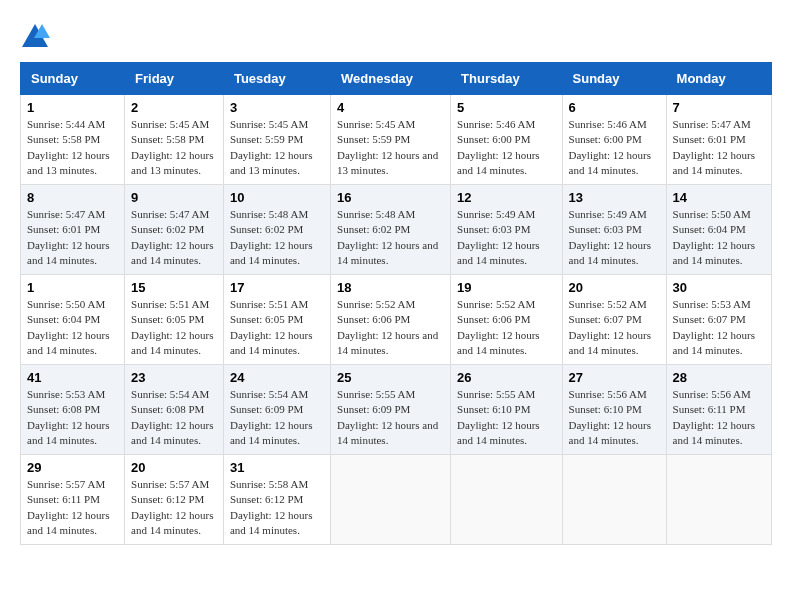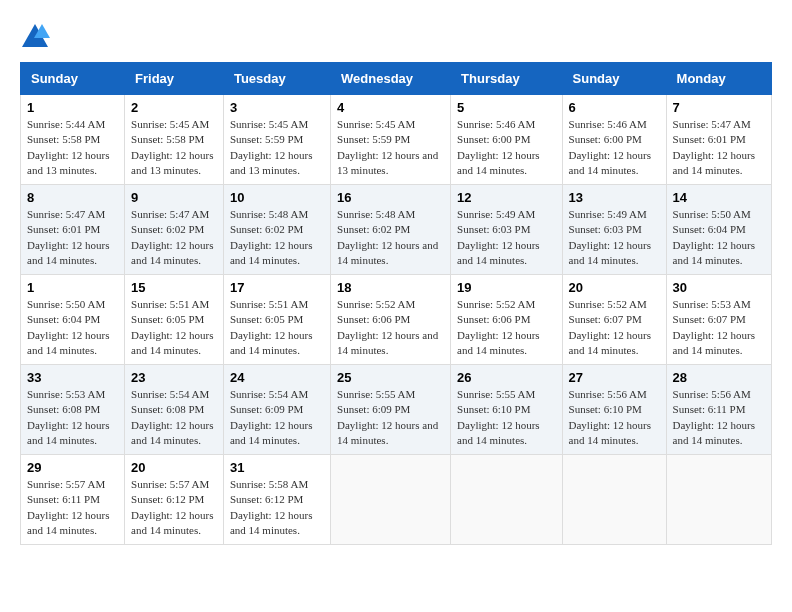--- a/index.html
+++ b/index.html
@@ -297,21 +297,21 @@
         <span class="day-num">30</span>
         <div class="day-info">
           Sunrise: 5:53 AM<br>
           Sunset: 6:07 PM<br>
           Daylight: 12 hours and 14 minutes.
         </div>
       </td>
       </tr>
       <tr>
         <td>
-        <span class="day-num">33</span>
+        <span class="day-num">41</span>
         <div class="day-info">
           Sunrise: 5:53 AM<br>
           Sunset: 6:08 PM<br>
           Daylight: 12 hours and 14 minutes.
         </div>
       </td>
         <td>
         <span class="day-num">23</span>
         <div class="day-info">
           Sunrise: 5:54 AM<br>

